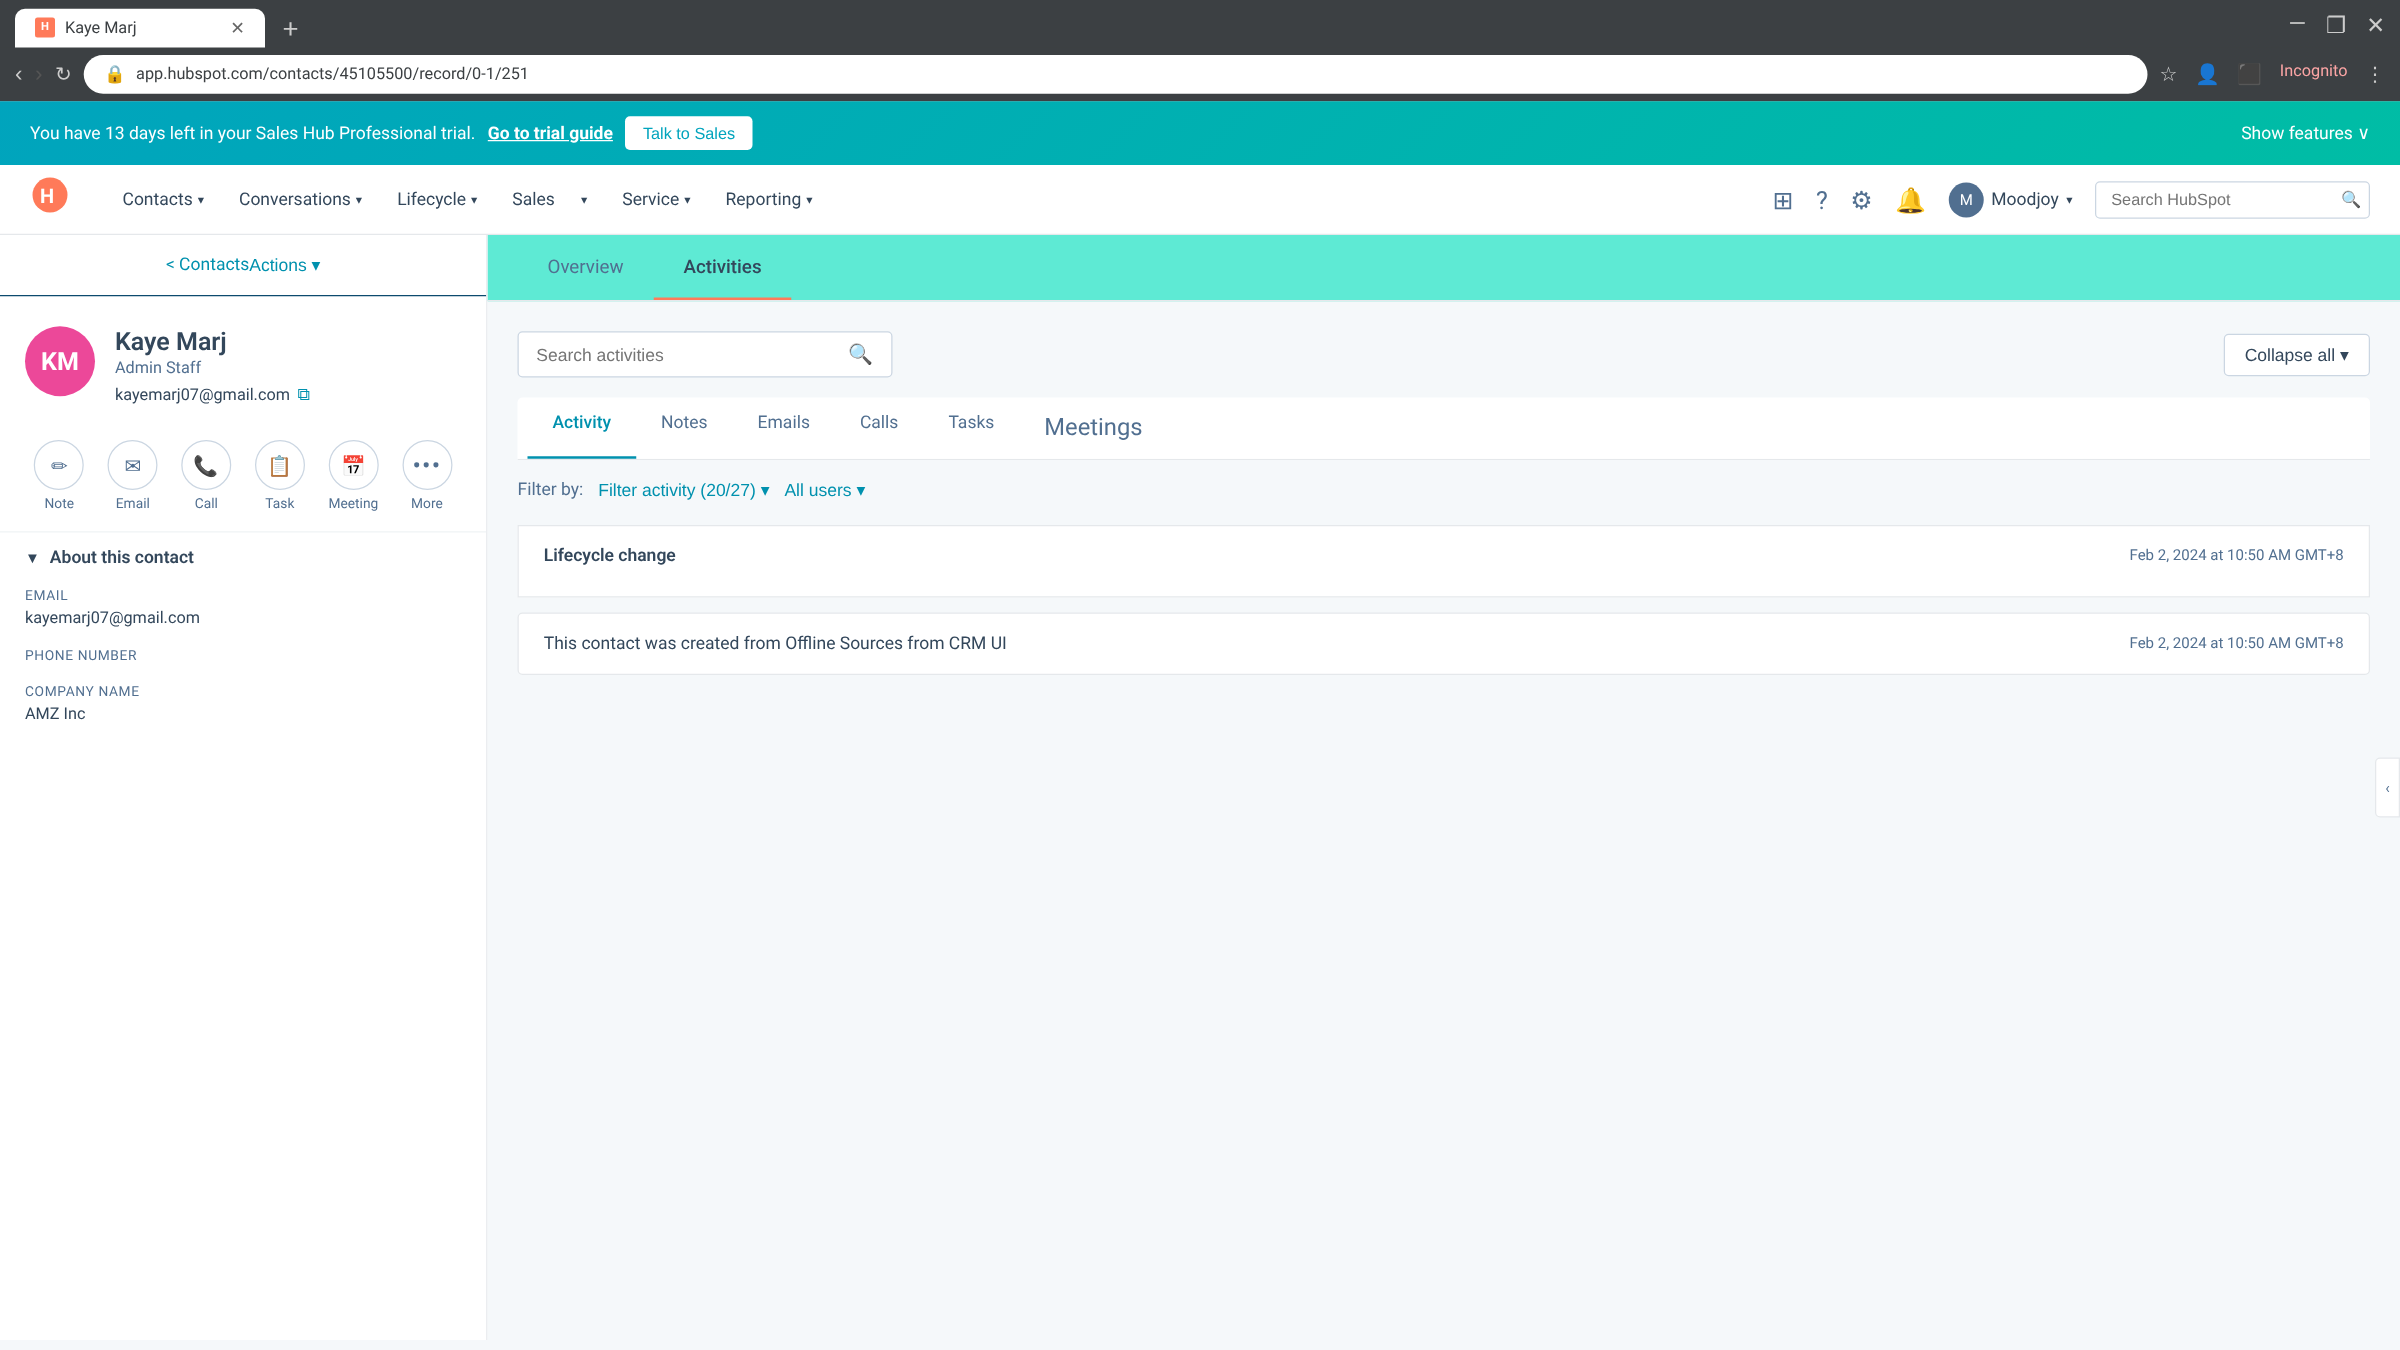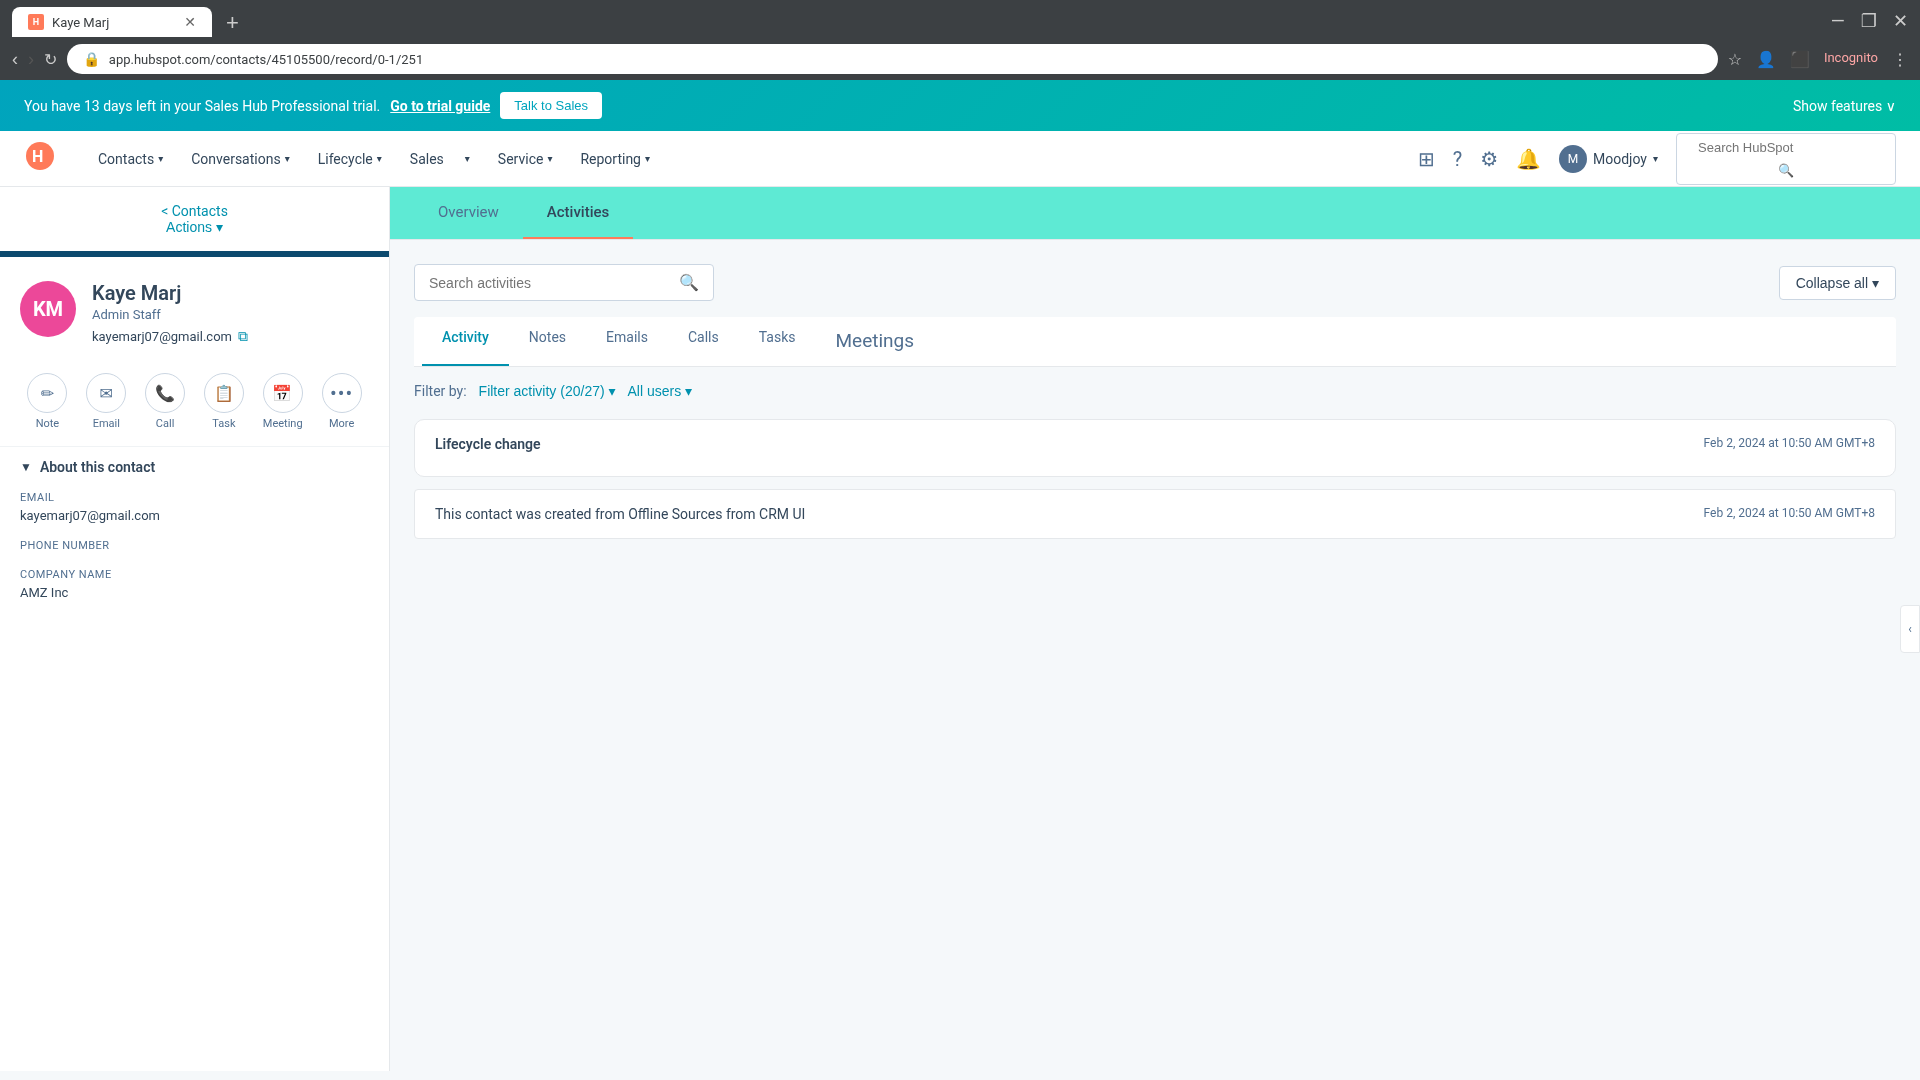--- a/index.html
+++ b/index.html
@@ -90,34 +90,34 @@
   <div style="display:flex; align-items:center; gap:18px;">
     <span style="color:#516f90; font-size:20px; cursor:pointer;">⊞</span>
     <span style="color:#516f90; font-size:20px; cursor:pointer;">?</span>
     <span style="color:#516f90; font-size:20px; cursor:pointer;">⚙</span>
     <span style="color:#516f90; font-size:20px; cursor:pointer;">🔔</span>
     <div style="display:flex; align-items:center; gap:6px; cursor:pointer;">
       <div style="width:28px; height:28px; background:#516f90; border-radius:50%; display:flex; align-items:center; justify-content:center; color:white; font-size:12px;">M</div>
       <span style="font-size:14px; color:#33475b;">Moodjoy</span>
       <span style="font-size:10px;">▾</span>
     </div>
-    <div style="border:1px solid #cbd6e2; border-radius:4px; padding:6px 12px; font-size:13px; width:220px; display:flex; align-items:center; gap:8px;flex-direction:column;">
+    <div style="border:1px solid #cbd6e2; border-radius:4px; padding:6px 12px; font-size:13px; width:220px; display:flex; align-items:center; gap:8px;">
       <input style="border: none; outline: none; font-size: 13px; flex: 1 1 0%; color: rgb(51, 71, 91); background: transparent;" placeholder="Search HubSpot">
       <span style="color:#516f90;">🔍</span>
     </div>
   </div>
 </div>
 
 <div style="display:flex; height:calc(100vh - 140px - 56px);">
 
   <div style="width:390px; border-right:1px solid #e5e8eb; background:white; overflow-y:auto; flex-shrink:0; position:relative;">
 
     <div style="position:absolute; right:0; top:0; width:4px; height:100%; cursor:col-resize; z-index:10;"></div>
 
-    <div style="padding:16px 20px; display:flex; align-items:center; justify-content:center; border-bottom:6px solid #0c4a6e;flex-direction:column;">
+    <div style="padding:16px 20px; display:flex; align-items:center; justify-content:center; border-bottom:1px solid #0c4a6e;">
       <a href="#" style="color:#0091ae; font-size:14px; text-decoration:none; display:flex; align-items:center; gap:4px;">&lt; Contacts</a>
       <button style="color:#0091ae; font-size:14px; cursor:pointer; display:flex; align-items:center; gap:4px; border:none; background:none;">Actions ▾</button>
     </div>
 
     <div style="padding:24px 20px; display:flex; align-items:flex-start; gap:16px;">
       <div style="width:56px; height:56px; border-radius:50%; background:#ec4899; color:white; display:flex; align-items:center; justify-content:center; font-size:20px; font-weight:bold; flex-shrink:0;">KM</div>
       <div>
         <h2 style="font-size:20px; color:#33475b; font-weight:600;">Kaye Marj</h2>
         <div style="color:#516f90; font-size:13px; margin-top:2px;">Admin Staff</div>
         <div style="display:flex; align-items:center; gap:6px; margin-top:6px;">
@@ -203,21 +203,21 @@
       </div>
 
       <div style="display:flex; align-items:center; gap:12px; margin-bottom:20px;">
         <span style="font-size:14px; color:#516f90;">Filter by:</span>
         <button style="color:#0091ae; font-size:14px; cursor:pointer; display:flex; align-items:center; gap:4px; border:none; background:none;">Filter activity (20/27) ▾</button>
         <button style="color:#0091ae; font-size:14px; cursor:pointer; display:flex; align-items:center; gap:4px; border:none; background:none;">All users ▾</button>
       </div>
 
       <div>
 
-        <div style="background:white; border:1px solid #e5e8eb; border-radius:10px; margin-bottom:12px; padding:16px 20px;">
+        <div style="background:white; border:1px solid #e5e8eb; border-radius:0; margin-bottom:12px; padding:16px 20px;">
           <div style="display:flex; justify-content:space-between; align-items:flex-start; margin-bottom:8px;">
             <span style="font-size:14px; font-weight:600; color:#33475b;">Lifecycle change</span>
             <span style="font-size:12px; color:#516f90;">Feb 2, 2024 at 10:50 AM GMT+8</span>
           </div>
         </div>
 
         <div style="background:white; border:1px solid #e5e8eb; border-radius:4px; margin-bottom:12px; padding:16px 20px;">
           <div style="display:flex; justify-content:space-between; align-items:flex-start;">
             <span style="font-size:14px; color:#33475b;">This contact was created from Offline Sources from CRM UI</span>
             <span style="font-size:12px; color:#516f90; white-space:nowrap; margin-left:24px;">Feb 2, 2024 at 10:50 AM GMT+8</span>

